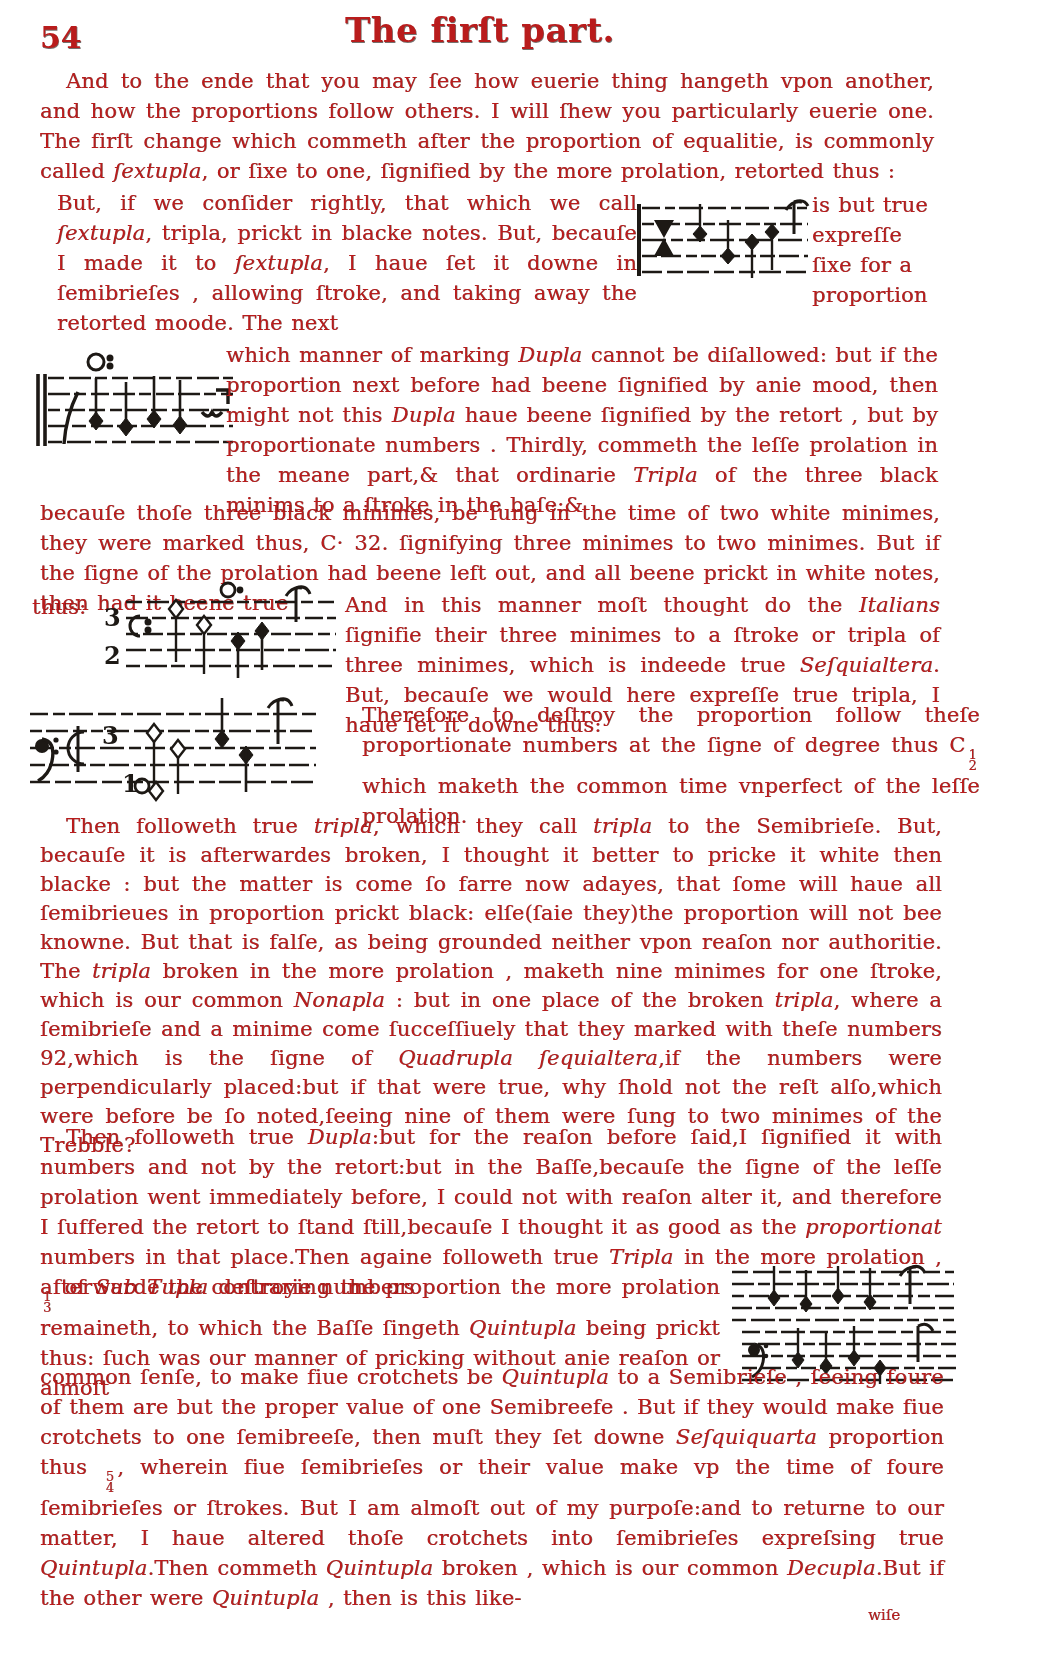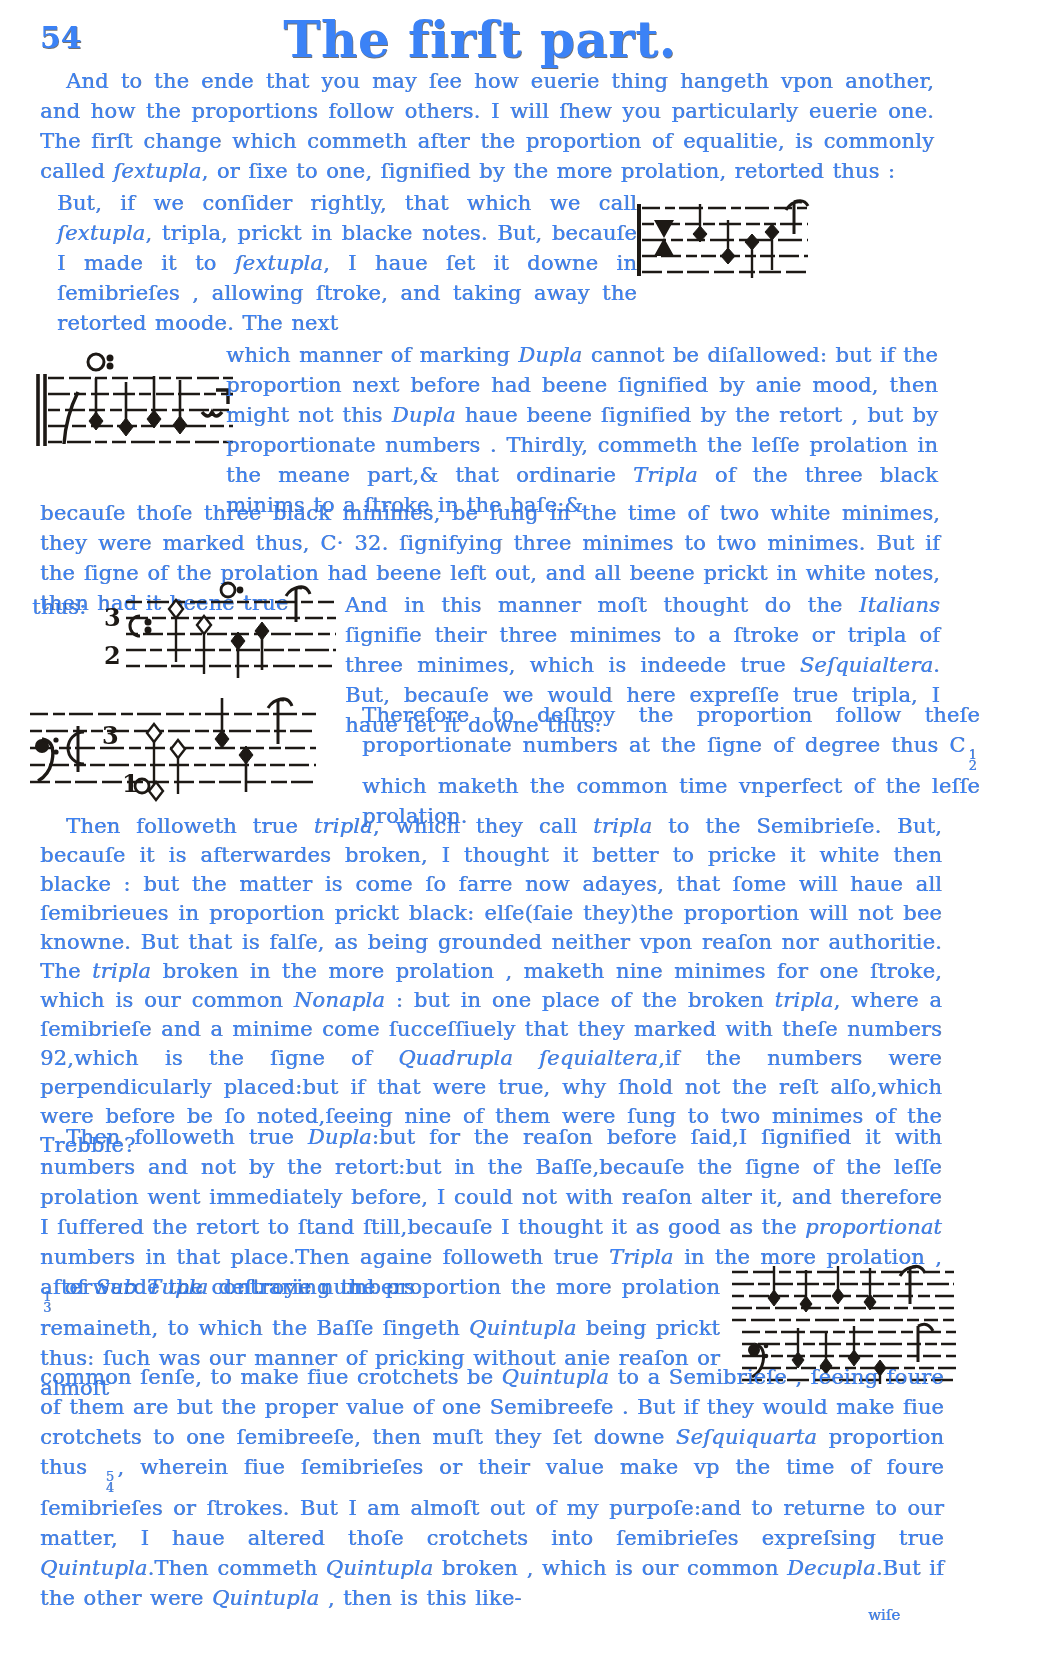--- a/index.html
+++ b/index.html
@@ -1,40 +1,40 @@
 <!DOCTYPE html>
 <html><head>
 <meta charset="utf-8">
 <style>
   html,body{margin:0;padding:0;background:#e8e8e6;}
   .page{
     position:relative;width:1046px;height:1677px;margin:0 auto;
     background:#ffffff;overflow:hidden;
     font-family:"DejaVu Serif","Liberation Serif",serif;
-    color:#3b82f6;
+    color:#b91c1c;
   }
   .blk{
     position:absolute;text-align:justify;
     font-size:21px;line-height:30px;letter-spacing:.2px;word-spacing:1.5px;
     text-shadow:.5px .4px 0 rgba(23,19,14,.55);
   }
   .ind{text-indent:26px;}
   .it{font-style:italic;}
   .frac{
     display:inline-flex;flex-direction:column;align-items:center;
     font-size:13px;line-height:11px;vertical-align:-7px;margin:0 3px;
     text-shadow:.4px .3px 0 rgba(23,19,14,.5);
   }
   .pageno{
     position:absolute;top:20px;left:40px;font-size:30px;font-weight:bold;
     text-shadow:.6px .5px 0 rgba(23,19,14,.6);
   }
   .title{
     position:absolute;top:10px;left:0;right:86px;text-align:center;
-    font-size:50px;font-weight:bold;letter-spacing:.5px;
+    font-size:34px;font-weight:bold;letter-spacing:.5px;
     text-shadow:.7px .5px 0 rgba(23,19,14,.6);
   }
   .caption div{line-height:30px;}
   .catchword{
     position:absolute;top:1606px;left:868px;font-size:15px;
     text-shadow:.5px .4px 0 rgba(23,19,14,.55);
   }
   .music{position:absolute;}
   .music svg{display:block;}
   .mtext{
@@ -80,20 +80,26 @@
           <line x1="144" y1="42" x2="144" y2="80" stroke-width="2.4"></line>
       </g>
       <g stroke="#1d1915" stroke-width="3" fill="none">
         <line x1="166" y1="44" x2="166" y2="12"></line>
         <path d="M166,12 q10,-4 14,4"></path>
         <path d="M158,20 q6,-10 16,-8"></path>
       </g>
     </svg>
   </div>
 
+  <div class="blk caption" style="left:812px;top:190px;width:130px;text-align:left;">
+    <div>is but true</div>
+    <div>expreſſe</div>
+    <div>ſixe for a</div>
+    <div>proportion</div>
+  </div>
 
 
   <div class="music" style="left:30px;top:350px;">
     <svg width="205" height="108" viewBox="0 0 205 108">
       <g stroke="#1d1915" stroke-width="2.6" fill="none">
         <line x1="18" y1="28" x2="203" y2="28" stroke-dasharray="16 5 22 4 12 5"></line>
         <line x1="18" y1="44" x2="203" y2="44" stroke-dasharray="22 4 12 5 18 4"></line>
         <line x1="18" y1="60" x2="203" y2="60" stroke-dasharray="12 5 20 4 16 5"></line>
         <line x1="18" y1="76" x2="203" y2="76" stroke-dasharray="20 4 14 5 22 4"></line>
         <line x1="18" y1="92" x2="203" y2="92" stroke-dasharray="14 5 24 4 12 5"></line>

